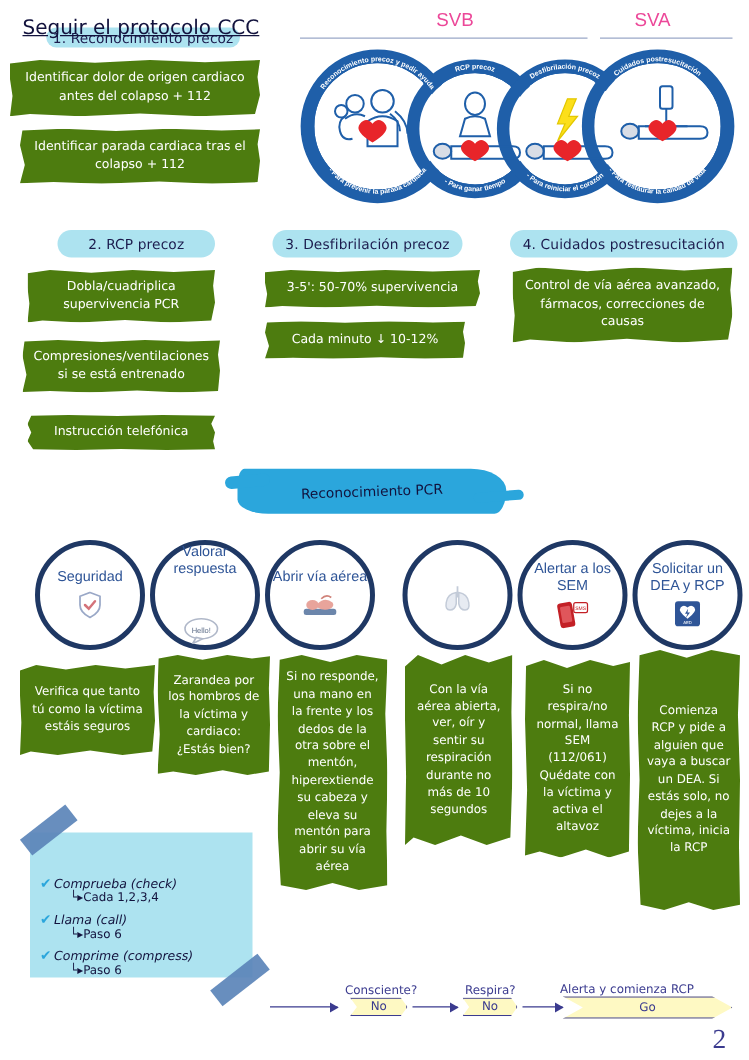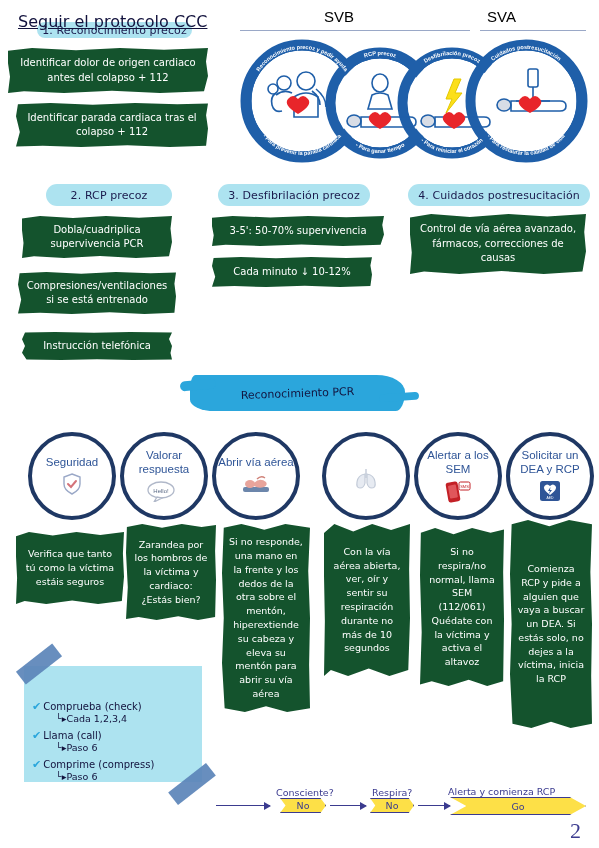--- a/index.html
+++ b/index.html
@@ -21,37 +21,38 @@
     display:flex; align-items:center; justify-content:center;
     font-size:11px;
     letter-spacing:.1px;
     text-align:center;
     white-space:nowrap;
   }
 
   
   .navy {
     position:absolute;
-    background:#14532d;
+    background:#4d7c0f;
     color:#ffffff;
     font-size:10px;
     line-height:1.45;
     display:flex; align-items:center; justify-content:center;
     text-align:center;
     padding:5px 7px;
   }
   .torn1 { clip-path: polygon(0% 6%,12% 0%,34% 5%,56% 0%,78% 4%,100% 0%,99% 30%,100% 62%,98% 96%,76% 100%,52% 95%,28% 100%,8% 96%,0% 100%,1% 64%,0% 34%); }
   .torn2 { clip-path: polygon(1% 3%,18% 0%,40% 4%,62% 0%,84% 3%,100% 1%,99% 28%,100% 58%,99% 97%,80% 100%,58% 96%,34% 100%,14% 97%,0% 99%,2% 66%,0% 30%); }
   .torn3 { clip-path: polygon(2% 2%,22% 0%,48% 3%,72% 0%,100% 2%,98% 25%,100% 50%,99% 75%,100% 98%,74% 100%,50% 97%,26% 100%,3% 98%,0% 74%,2% 50%,0% 26%); }
 
   
   .chain { position:absolute; left:232px; top:8px; width:362px; height:165px; }
   .svb-label, .sva-label {
-    position:absolute; color:#000000; font-size:15px;
+    position:absolute; color:#ec4899; font-size:15px;
     font-family:"Liberation Sans", sans-serif;
+    text-align:center;
   }
   .rule { position:absolute; height:1px; background:#9aa8c7; }
 
   
   .brush {
     position:absolute; left:190px; top:375px; width:215px; height:36px;
     background:#2ba6dc;
     border-radius: 6px 30px 10px 26px / 14px 18px 20px 12px;
   }
   .brush:before {
@@ -85,31 +86,31 @@
 
   
   .ccc {
     position:absolute; left:24px; top:666px; width:178px; height:116px;
     background:#ade3f0;
   }
   .ccc-title {
     position:absolute; left:18px; top:12px; font-size:16px; color:#12123d;
     text-decoration:underline;
   }
-  .ccc-item { position:absolute; font-size:10px; color:#12123d; white-space:nowrap; }
+  .ccc-item { position:absolute; font-size:10px; color:#12123d; white-space:nowrap;font-style:italic; }
   .ccc-sub  { position:absolute; font-size:9.5px; color:#12123d; white-space:nowrap; }
   .tick { color:#2ba6dc; font-size:11px; margin-right:2px; }
 
   
   .tape { position:absolute; background:#5b84b8; opacity:.92; }
 
   
   .flowlabel { position:absolute; color:#3b3b8f; font-size:9.5px; white-space:nowrap; }
   .chev {
-    position:absolute; border:1.3px solid #3b3b8f; background:#fde047;
+    position:absolute; border:1.3px solid #3b3b8f; background:#fef9c3;
     display:flex; align-items:center; justify-content:center;
     color:#3b3b8f; font-size:9.5px;
   }
   .chev.small { clip-path: polygon(0% 0%, 88% 0%, 100% 50%, 88% 100%, 0% 100%, 12% 50%); }
   .pagenum { position:absolute; right:18px; bottom:4px; color:#3b3b8f; font-size:22px; font-family:"Liberation Serif", serif; }
   .arrow { position:absolute; height:1.4px; background:#3b3b8f; }
   .arrow:after {
     content:""; position:absolute; right:-1px; top:-3.5px;
     border-left:7px solid #3b3b8f; border-top:4px solid transparent; border-bottom:4px solid transparent;
   }
@@ -240,21 +241,21 @@
   <div class="circ" style="left:28px; top:432px;">
     <div class="ctext">Seguridad</div>
     <div class="cicon">
       <svg width="20" height="22" viewBox="0 0 20 22">
           <path d="M10 1 L18 4 v7 c0 5 -4 8 -8 10 c-4 -2 -8 -5 -8 -10 V4 z" fill="#fff" stroke="#9aa8c7" stroke-width="1.4"></path>
           <path d="M6 11 l3 3 l5 -6" fill="none" stroke="#d4737a" stroke-width="2" stroke-linecap="round"></path>
         </svg>
     </div>
   </div>
 
-  <div class="circ" style="left:120px; top:432px;">
+  <div class="circ" style="left:120px; top:432px;justify-content:space-between;">
     <div class="ctext">Valorar respuesta</div>
     <div class="cicon">
       <svg width="34" height="22" viewBox="0 0 34 22">
           <ellipse cx="14" cy="10" rx="13" ry="8" fill="#fff" stroke="#b0b8c9" stroke-width="1.3"></ellipse>
           <path d="M10 17 l-3 5 l8 -4 z" fill="#fff" stroke="#b0b8c9" stroke-width="1.3"></path>
           <text x="14" y="13" font-size="6" text-anchor="middle" fill="#5b6b86" font-family="Liberation Sans, sans-serif">Hello!</text>
         </svg>
     </div>
   </div>
 

